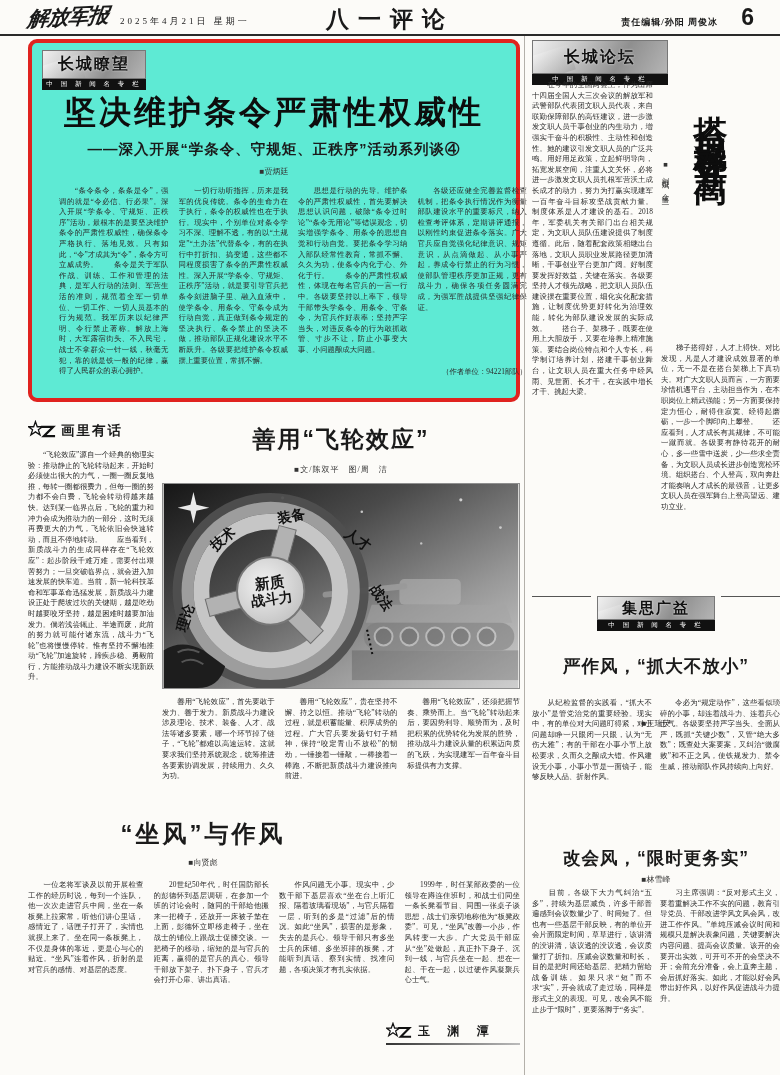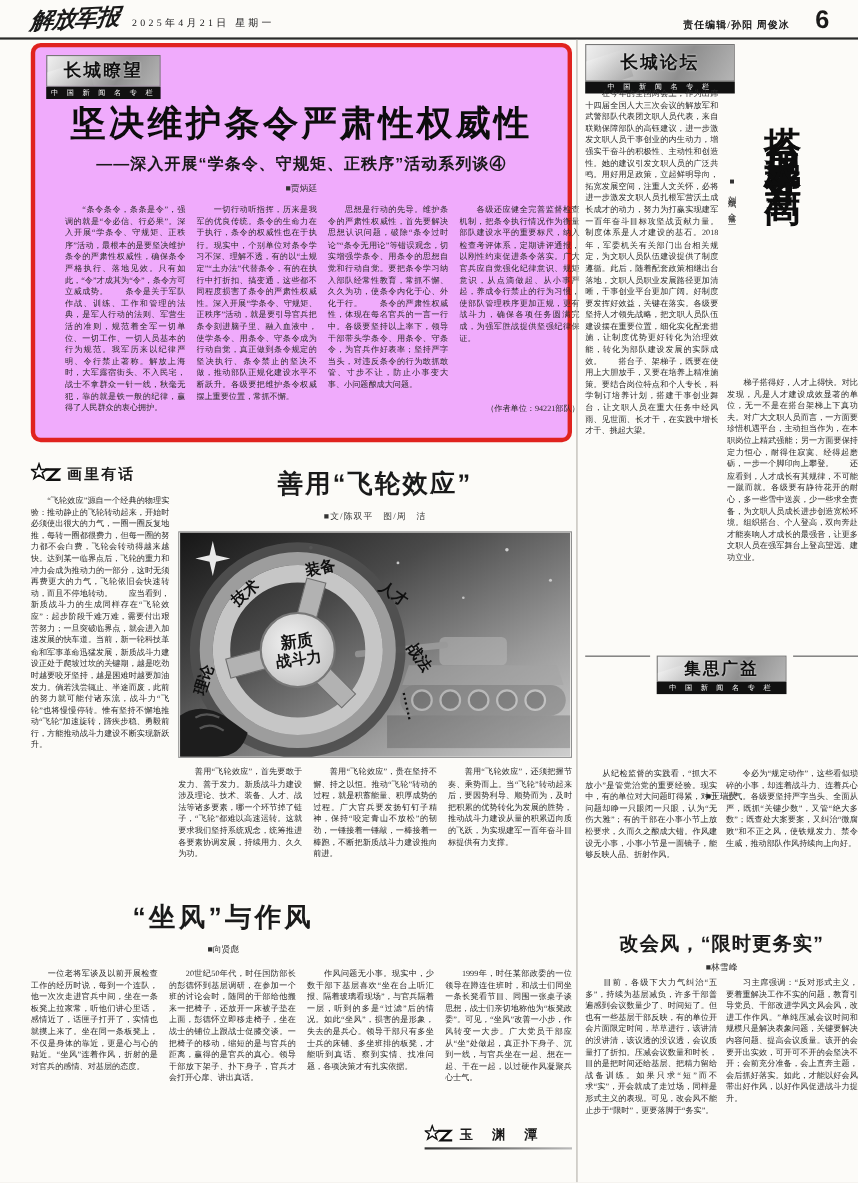--- a/index.html
+++ b/index.html
@@ -12,21 +12,21 @@
               font-family:"Liberation Serif", serif; transform:skewX(-10deg) rotate(-3deg); letter-spacing:-1px; }
   .dateline { position:absolute; left:120px; top:15px; font-size:9px; letter-spacing:3px; color:#222; }
   .section-title { position:absolute; left:0; top:4px; width:780px; text-align:center; font-size:23px; font-weight:900;
                    letter-spacing:9px; font-family:"Liberation Sans", sans-serif; }
   .editors { position:absolute; right:62px; top:16px; font-size:9px; font-weight:700; letter-spacing:1px; }
   .page-num { position:absolute; right:26px; top:4px; font-size:23px; font-weight:900; font-family:"Liberation Sans", sans-serif; }
   .header-rule { position:absolute; left:0; top:34px; width:780px; height:2px; background:#2a2a2a; }
 
   
   .red-box { position:absolute; left:28px; top:39px; width:492px; height:363px;
-             border:4px solid #e0231f; border-radius:9px; background:#f0abfc; }
+             border:4px solid #e0231f; border-radius:9px; background:#5eead4; }
   .logo-block { position:absolute; left:10px; top:7px; width:104px; }
   .logo-img { height:29px; display:flex; align-items:center; justify-content:center;
               background:linear-gradient(120deg,#f0f0f0 0%,#c9c9c9 30%,#8f8f8f 65%,#b5b5b5 100%);
               border:1px solid #777; position:relative; overflow:hidden; }
   .logo-img:before { content:""; position:absolute; left:-6px; top:10px; width:46px; height:26px;
                      background:linear-gradient(160deg,#fdfdfd,#9a9a9a); transform:rotate(-18deg); opacity:.55; }
   .logo-img span { position:relative; font-size:16px; font-weight:900; letter-spacing:2px;
                    font-family:"Liberation Sans", sans-serif; color:#111; text-shadow:0 0 2px #eee; }
   .logo-bar { height:11px; background:#111; color:#fff; display:flex; align-items:center; justify-content:center;
               font-size:6.5px; letter-spacing:3px; font-family:"Liberation Sans", sans-serif; }
@@ -93,20 +93,21 @@
 
   svg text { font-family:"Liberation Sans", sans-serif; }
 </style>
 </head>
 <body>
 
 <div class="page">
 
   <div class="masthead">解放军报</div>
   <div class="dateline">2025年4月21日  星期一</div>
+  <div class="section-title">八一评论</div>
   <div class="editors">责任编辑/孙阳 周俊冰</div>
   <div class="page-num">6</div>
   <div class="header-rule"></div>
 
   <div class="red-box">
     <div class="logo-block">
       <div class="logo-img">
         <span>长城瞭望</span>
       </div>
       <div class="logo-bar">中 国 新 闻 名 专 栏</div>
@@ -258,20 +259,21 @@
       <div class="hline"></div>
       <div class="wisdom-logo">
         <div class="logo-img">
           <span>集思广益</span>
         </div>
         <div class="logo-bar">中 国 新 闻 名 专 栏</div>
       </div>
       <div class="hline"></div>
     </div>
 
+    <div class="w-title t1">严作风，“抓大不放小”</div>
     <div class="w-author a1">■王瑞荧</div>
     <div class="w-cols c1">
       <div class="coltext">　　从纪检监督的实践看，“抓大不放小”是管党治党的重要经验。现实中，有的单位对大问题盯得紧，对小问题却睁一只眼闭一只眼，认为“无伤大雅”；有的干部在小事小节上放松要求，久而久之酿成大错。作风建设无小事，小事小节是一面镜子，能够反映人品、折射作风。</div>
       <div class="coltext">　　令必为“规定动作”，这些看似琐碎的小事，却连着战斗力、连着兵心士气。各级要坚持严字当头、全面从严，既抓“关键少数”，又管“绝大多数”；既查处大案要案，又纠治“微腐败”和不正之风，使铁规发力、禁令生威，推动部队作风持续向上向好。</div>
     </div>
 
     <div class="w-title t2">改会风，“限时更务实”</div>
     <div class="w-author a2">■林雪峰</div>
     <div class="w-cols c2">
       <div class="coltext">　　目前，各级下大力气纠治“五多”，持续为基层减负，许多干部普遍感到会议数量少了、时间短了。但也有一些基层干部反映，有的单位开会片面限定时间，草草进行，该讲清的没讲清，该议透的没议透，会议质量打了折扣。压减会议数量和时长，目的是把时间还给基层、把精力留给战备训练。如果只求“短”而不求“实”，开会就成了走过场，同样是形式主义的表现。可见，改会风不能止步于“限时”，更要落脚于“务实”。</div>

